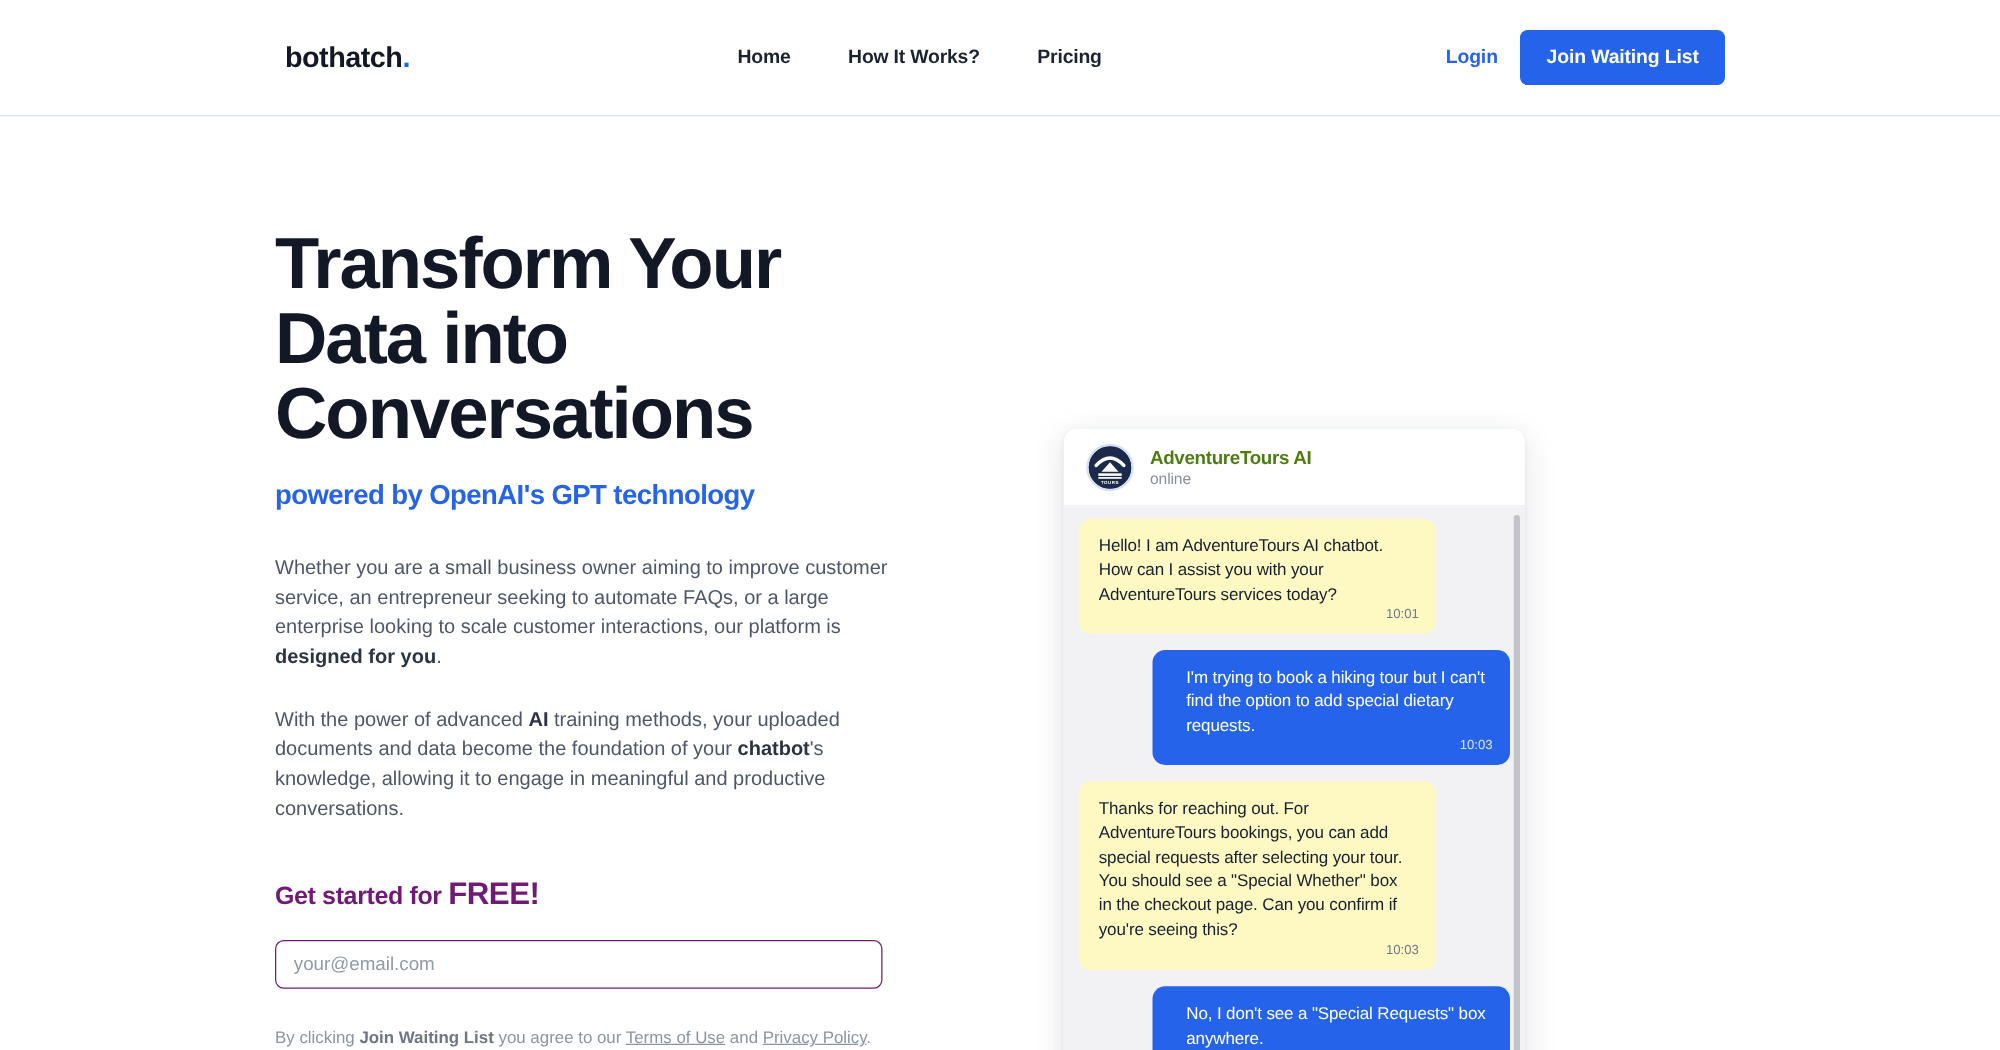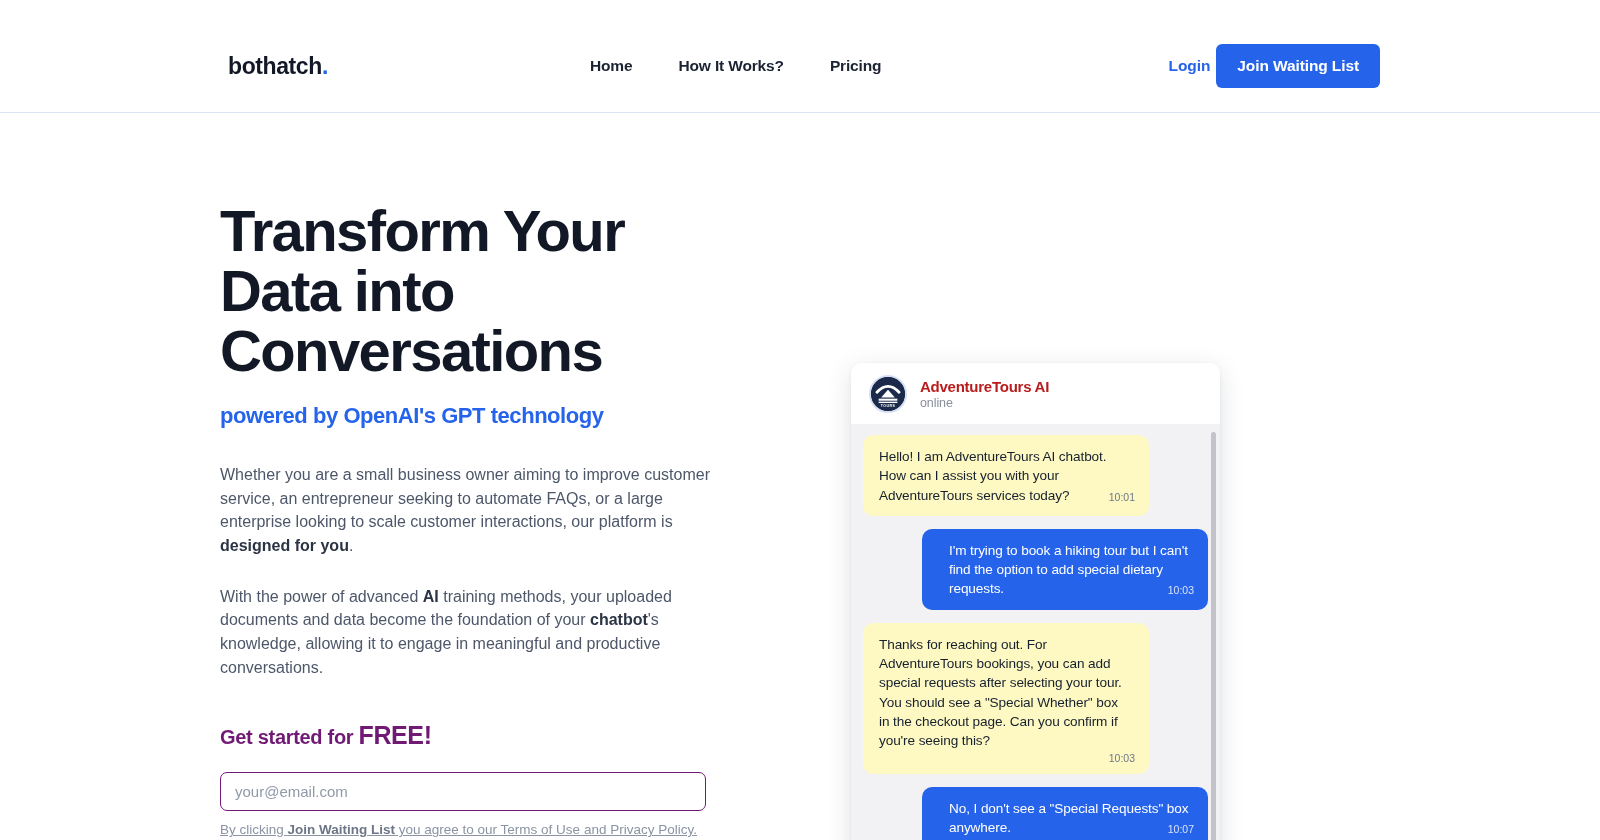--- a/index.html
+++ b/index.html
@@ -18,21 +18,20 @@
   }
 
   
   .site-header {
     position: relative;
     height: 93px;
     background: #ffffff;
     border-bottom: 1px solid #dbe4f3;
     display: flex;
     align-items: center;
-    margin-top: 20px;
   }
 
   .header-inner {
     position: relative;
     width: 100%;
     height: 100%;
   }
 
   .brand {
     position: absolute;
@@ -67,21 +66,21 @@
     white-space: nowrap;
   }
 
   .header-actions {
     position: absolute;
     right: 220px;
     top: 50%;
     transform: translateY(-50%);
     display: flex;
     align-items: center;
-    gap: 6px;
+    gap: 18px;
   }
   .login-link {
     font-size: 15.5px;
     font-weight: 700;
     color: #2563eb;
     text-decoration: none;
     letter-spacing: -0.1px;
   }
   .cta-button {
     background: #2563eb;
@@ -160,26 +159,25 @@
     padding: 0 14px;
     font-family: inherit;
     font-size: 15px;
     color: #2b3444;
     background: #ffffff;
     outline: none;
   }
   .email-input::placeholder { color: #9099a8; }
 
   .legal-note {
-    margin-top: 10px;
+    margin-top: 30px;
     font-size: 13.5px;
     line-height: 1.4;
     color: #8b94a3;
     max-width: 500px;
-    text-decoration: underline;
   }
   .legal-note b { font-weight: 700; color: #6d7686; }
   .legal-link {
     color: #8b94a3;
     text-decoration: underline;
   }
 
   
   .chat-widget {
     position: absolute;
@@ -215,21 +213,21 @@
     position: relative;
     overflow: hidden;
     flex: 0 0 auto;
   }
   .chat-avatar svg { display: block; width: 100%; height: 100%; }
 
   .chat-id { display: flex; flex-direction: column; gap: 1px; }
   .chat-name {
     font-size: 15px;
     font-weight: 700;
-    color: #b91c1c;
+    color: #4d7c0f;
     letter-spacing: -0.25px;
   }
   .chat-status {
     font-size: 12.5px;
     color: #8a8f99;
     letter-spacing: -0.1px;
   }
 
   .chat-body {
     position: relative;
@@ -278,21 +276,21 @@
     margin-top: 2px;
     line-height: 1;
   }
   .bubble.bot  .bubble-time { color: #6f7785; }
   .bubble.user .bubble-time { color: #d8e3fb; }
 
   .bubble.inline-time .bubble-text { display: inline; }
   .bubble.inline-time .bubble-time {
     display: inline;
     float: right;
-    margin-top: 6px;
+    margin-top: 20px;
     margin-left: 8px;
   }
 
   .chat-scrollbar {
     position: absolute;
     top: 8px;
     right: 4px;
     width: 5px;
     height: 475px;
     border-radius: 3px;

